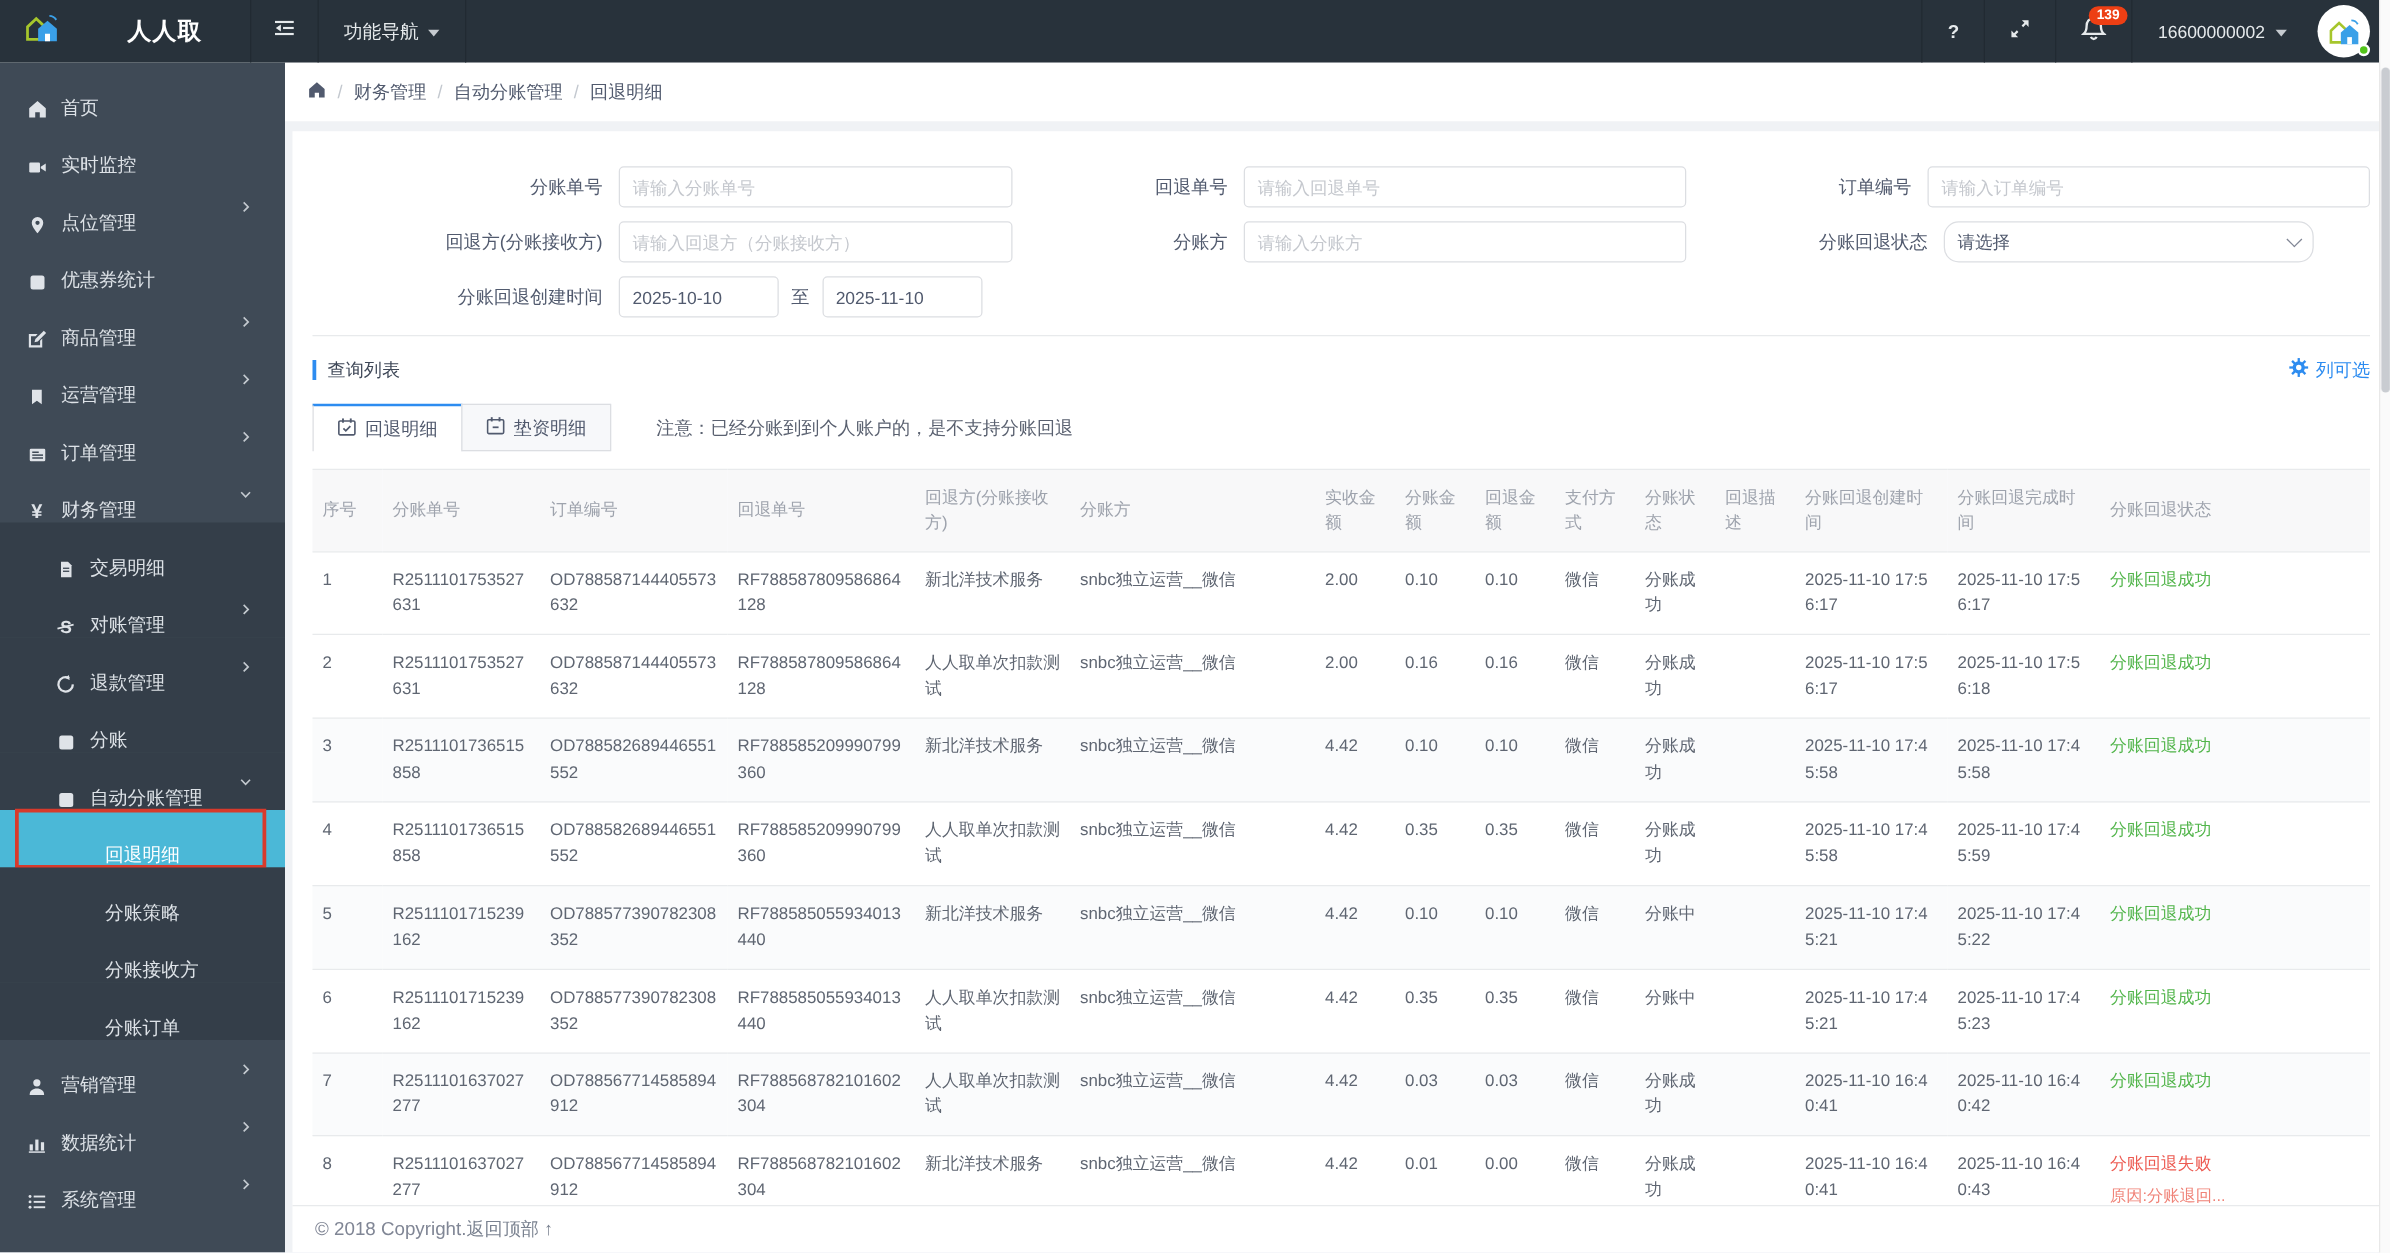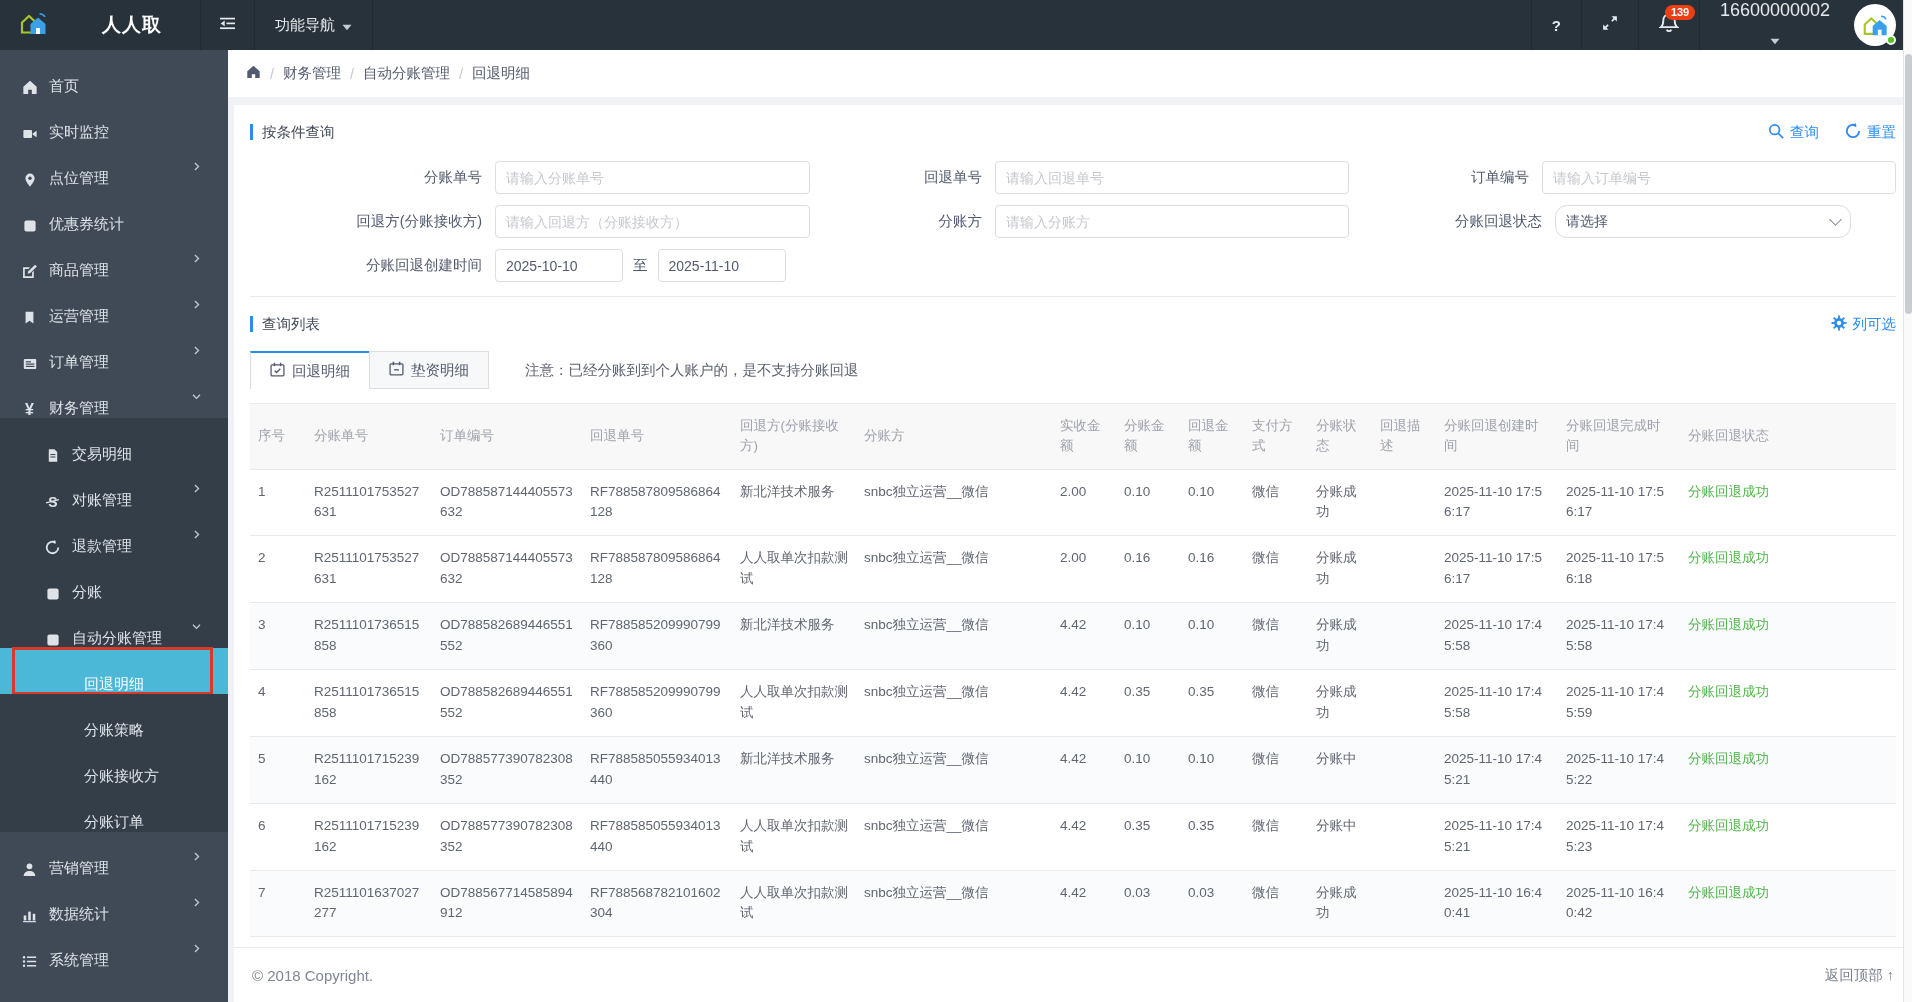--- a/index.html
+++ b/index.html
@@ -9,21 +9,21 @@
   
   .topbar { height:50px; background:#28323b; display:flex; align-items:stretch; color:#e6eaec; position:relative; z-index:5; }
   .logo-area { width:200px; display:flex; align-items:center; padding-left:18px; gap:10px; }
   .brand-name { font-size:19px; font-weight:bold; color:#fff; letter-spacing:1px;margin-left:44px; }
   .tb-btn { display:flex; align-items:center; justify-content:center; padding:0 18px; border-left:1px solid #212a32; border-right:1px solid #212a32; cursor:pointer; }
   .nav-dd { display:flex; align-items:center; gap:7px; padding:0 20px; border-right:1px solid #212a32; font-size:15px; cursor:pointer; }
   .tb-spacer { flex:1; }
   .tb-sec { display:flex; align-items:center; padding:0 20px; border-left:1px solid #212a32; cursor:pointer; position:relative; }
   .help-q { font-size:15px; font-weight:bold; }
   .badge { position:absolute; top:5px; left:26px; background:#ed3f14; color:#fff; font-size:11px; line-height:15px; padding:0 6px; border-radius:9px; font-weight:bold; }
-  .account { gap:8px; font-size:18px; color:#e6eaec;flex-direction:column; }
+  .account { gap:8px; font-size:14px; color:#e6eaec; }
   .avatar-wrap { display:flex; align-items:center; padding:0 16px 0 4px; }
   .avatar { width:42px; height:42px; background:#fff; border-radius:50%; position:relative; display:flex; align-items:center; justify-content:center; }
   .status-dot { position:absolute; right:0px; bottom:1px; width:10px; height:10px; background:#52c41a; border-radius:50%; border:2px solid #fff; }
 
   
   .layout { display:flex; height:952px; }
   .sidebar { width:228px; background:#3f4a56; overflow:hidden; flex-shrink:0; }
   .side-item { height:46px; display:flex; align-items:flex-end; padding-left:21px; color:#dde2e7; font-size:15px; cursor:pointer; position:relative; }
   .side-icon { width:17px; height:17px; margin-right:11px; display:inline-flex; align-items:center; justify-content:center; }
   .side-icon svg { fill:#dfe3e8; }
@@ -71,21 +71,21 @@
   
   table.grid { width:100%; border-collapse:collapse; table-layout:fixed; margin-top:14px; }
   table.grid th { background:#f8f8f9; color:#9ea3ad; font-weight:normal; font-size:13.5px; text-align:left; padding:12px 8px; border-top:1px solid #e8eaec; border-bottom:1px solid #e8eaec; word-break:break-all; line-height:1.5; }
   table.grid td { font-size:13.5px; color:#5f6672; padding:12px 8px 12px 8px; border-bottom:1px solid #e8eaec; word-break:break-all; vertical-align:top; line-height:1.55; }
   table.grid tr:nth-child(2n+3) td { background:#fafbfc; }
   .status-success { color:#52b54b; }
   .status-fail { color:#ed5b52; }
   .fail-reason { color:#f08378; font-size:13px; margin-top:5px; }
 
   
-  .page-footer { height:55px; background:#fff; margin-left:6px; border-top:1px solid #e8eaec; display:flex; align-items:center; justify-content:space-between; padding:0 18px; flex-shrink:0; }
+  .page-footer { height:38px; background:#fff; margin-left:6px; border-top:1px solid #e8eaec; display:flex; align-items:center; padding:0 18px; flex-shrink:0; }
   .copyright { color:#808695; font-size:15px; }
   .back-top { color:#7a8290; font-size:14.5px; cursor:pointer; text-decoration:none; }
 
   
   .scrollbar { position:fixed; right:0; top:0; width:9px; height:1002px; background:#fafafa; border-left:1px solid #e4e4e4; z-index:9; }
   .scroll-thumb { position:absolute; top:54px; left:1px; width:7px; height:260px; background:#c9ccd1; border-radius:4px; }
 </style>
 </head>
 <body>
 
@@ -369,46 +369,20 @@
       <span>财务管理</span>
       <span class="crumb-sep">/</span>
       <span>自动分账管理</span>
       <span class="crumb-sep">/</span>
       <span>回退明细</span>
     </div>
 
     <div class="content">
       <section class="panel">
 
-        <div class="section-head">
-          <div class="section-title">
-            <i class="title-bar"></i>
-            <span>按条件查询</span>
-          </div>
-          <div class="head-actions">
-            <a class="blue-link">
-              <span>
-                <svg width="16" height="16" viewBox="0 0 14 14">
-                    <circle cx="5.8" cy="5.8" r="4.2" fill="none" stroke="#2d8cf0" stroke-width="1.5"></circle>
-                    <path d="M9 9 L13.2 13.2" stroke="#2d8cf0" stroke-width="1.5"></path>
-                  </svg>
-              </span>
-              <span>查询</span>
-            </a>
-            <a class="blue-link">
-              <span>
-                <svg width="16" height="16" viewBox="0 0 14 14">
-                    <path d="M12.4 7 A5.4 5.4 0 1 1 9.7 2.3" fill="none" stroke="#2d8cf0" stroke-width="1.6"></path>
-                    <path d="M9.4 0 L10 3.7 6.6 2.2 Z" fill="#2d8cf0"></path>
-                  </svg>
-              </span>
-              <span>重置</span>
-            </a>
-          </div>
-        </div>
 
         <div class="form-grid">
           <div class="form-row">
             <div class="form-cell">
               <label class="f-label">分账单号</label>
               <input class="f-input" placeholder="请输入分账单号" style="">
             </div>
             <div class="form-cell">
               <label class="f-label short">回退单号</label>
               <input class="f-input" placeholder="请输入回退单号" style="">

